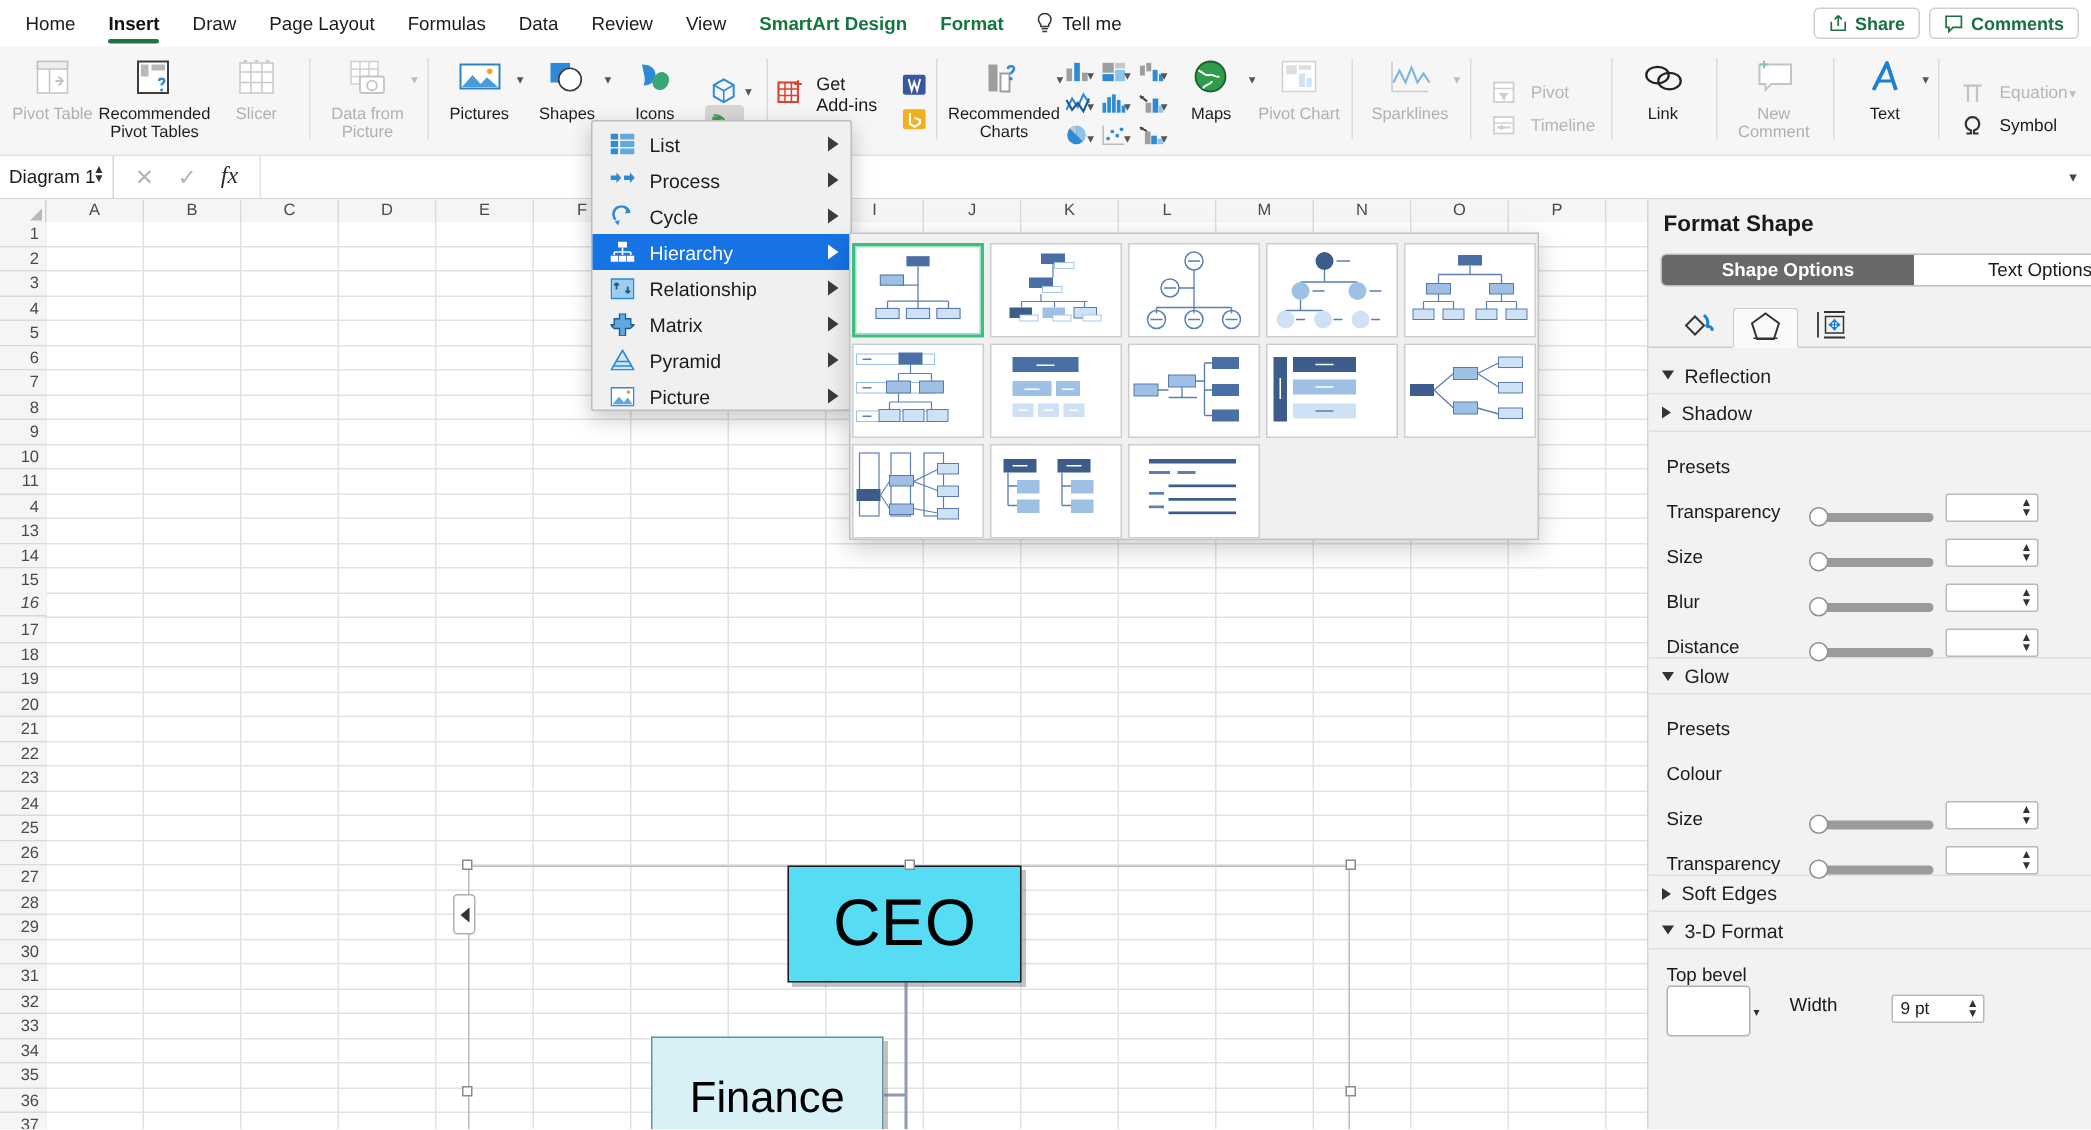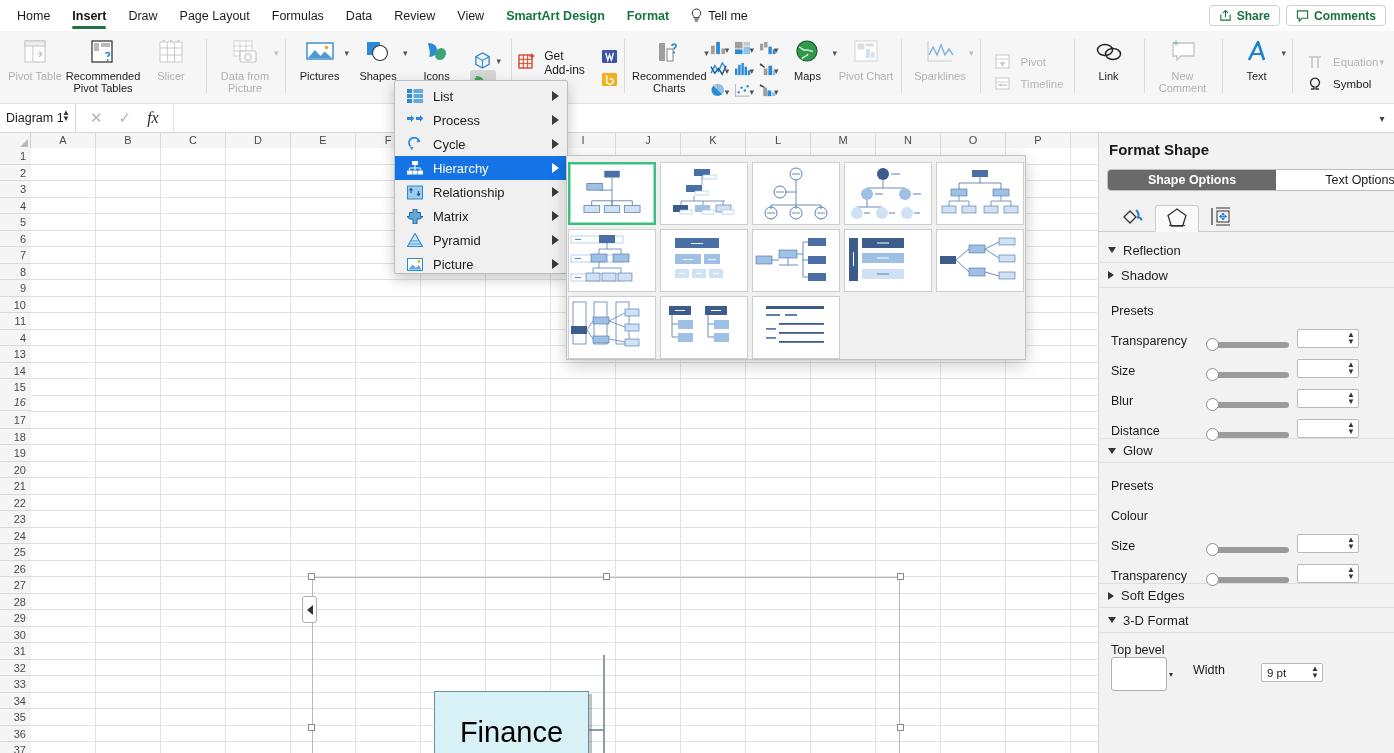--- a/index.html
+++ b/index.html
@@ -796,20 +796,23 @@
 
     <div class="diagram">
       <div class="selframe"></div>
       <div class="editflap">
           <span class="ar"></span>
         </div>
 
       <div class="conn" style="left:291px; top:78px; width:1.5px; height:135px;"></div>
       <div class="conn" style="left:277px; top:152px; width:15px; height:1.5px;"></div>
 
+      <div class="node" style="left:213px; top:0; width:156px; height:78px; background:#57DDF3; border:1.5px solid #1a1a1a; font-size:44px;">
+        <span>CEO</span>
+      </div>
       <div class="node" style="left:122px; top:114px; width:155px; height:82px; background:#D8F1F7; border:1.3px solid #6b8fa3; font-size:29px;">
         <span>Finance</span>
       </div>
 
       <div class="handle" style="left:-4px; top:-4px;"></div>
       <div class="handle" style="left:291px; top:-4px;"></div>
       <div class="handle" style="right:-4px; top:-4px;"></div>
       <div class="handle" style="left:-4px; top:147px;"></div>
       <div class="handle" style="right:-4px; top:147px;"></div>
 

